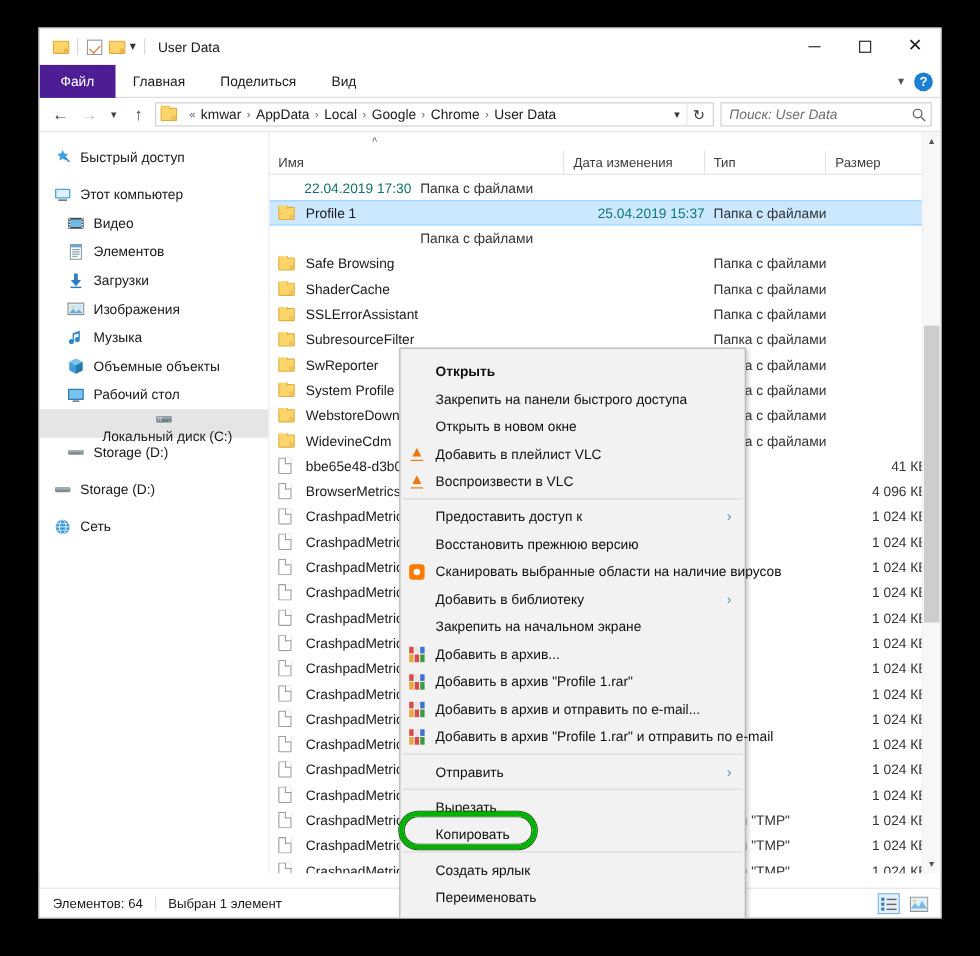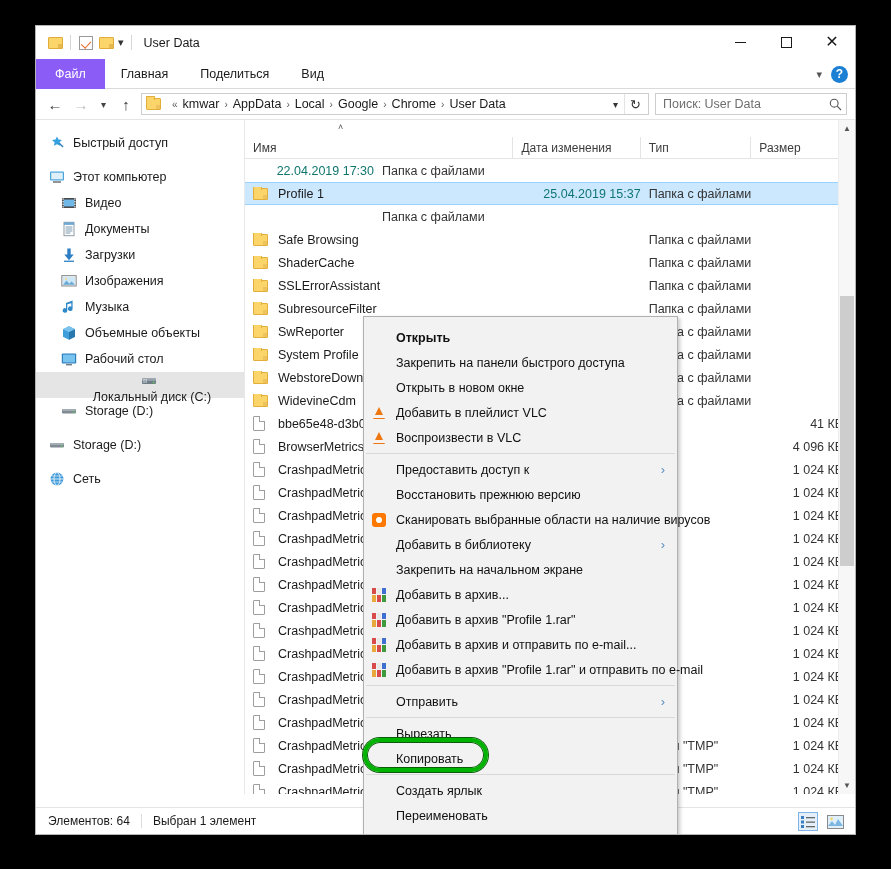--- a/index.html
+++ b/index.html
@@ -95,21 +95,21 @@
     align-items: stretch;
     background: #ffffff;
   }
   .rtab {
     display: flex; align-items: center; justify-content: center;
     padding: 0 16px;
     font-size: 12.5px; color: #1a1a1a;
     height: 30px;
   }
   .rtab.file {
-    background: #8b5cf6; color: #ffffff;
+    background: #4c1d95; color: #ffffff;
     padding: 0 19px;
   }
   .ribbon-right {
     position: absolute; right: 7px; top: 0;
     height: 30px; display: flex; align-items: center; gap: 9px;
   }
   .chev-down {
     color: #555; font-size: 11px; line-height: 1;
   }
   .help-btn {
@@ -160,20 +160,21 @@
     border-left: 1px solid #e3e3e3;
     font-size: 13px; color: #333;
   }
   .searchbox {
     width: 192px; height: 22px;
     border: 1px solid #cdcdcd;
     background: #fff;
     display: flex; align-items: center;
     margin-left: 6px;
     padding: 0 4px 0 7px;
+    font-style: italic;
   }
   .search-ph {
     flex: 1; font-size: 12.5px; color: #6e6e6e;
     white-space: nowrap; overflow: hidden;
   }
 
   
   .body {
     position: relative;
     height: 675px;
@@ -526,21 +527,21 @@
               <rect x="3" y="1.3" width="10" height="13.4" fill="#fff" stroke="#8f9aa3"></rect>
               <rect x="3" y="1.3" width="10" height="2.6" fill="#6fa8d0"></rect>
               <g stroke="#6a8fa8" stroke-width="0.9">
                 <line x1="4.6" y1="6" x2="11.4" y2="6"></line>
                 <line x1="4.6" y1="8" x2="11.4" y2="8"></line>
                 <line x1="4.6" y1="10" x2="11.4" y2="10"></line>
                 <line x1="4.6" y1="12" x2="9.4" y2="12"></line>
               </g>
             </svg>
           </span>
-          <span>Документы</span>
+          <span>Элементов</span>
         </div>
         <div class="nav-item" style="padding-left: 24px;">
           <span class="nav-ico">
             <svg width="16" height="16" viewBox="0 0 16 16">
               <path d="M6.3 1.6h3.4v6h3L8 13.2 3.3 7.6h3z" fill="#2c7fc4"></path>
               <rect x="3" y="13.6" width="10" height="1.3" fill="#2c7fc4"></rect>
             </svg>
           </span>
           <span>Загрузки</span>
         </div>

